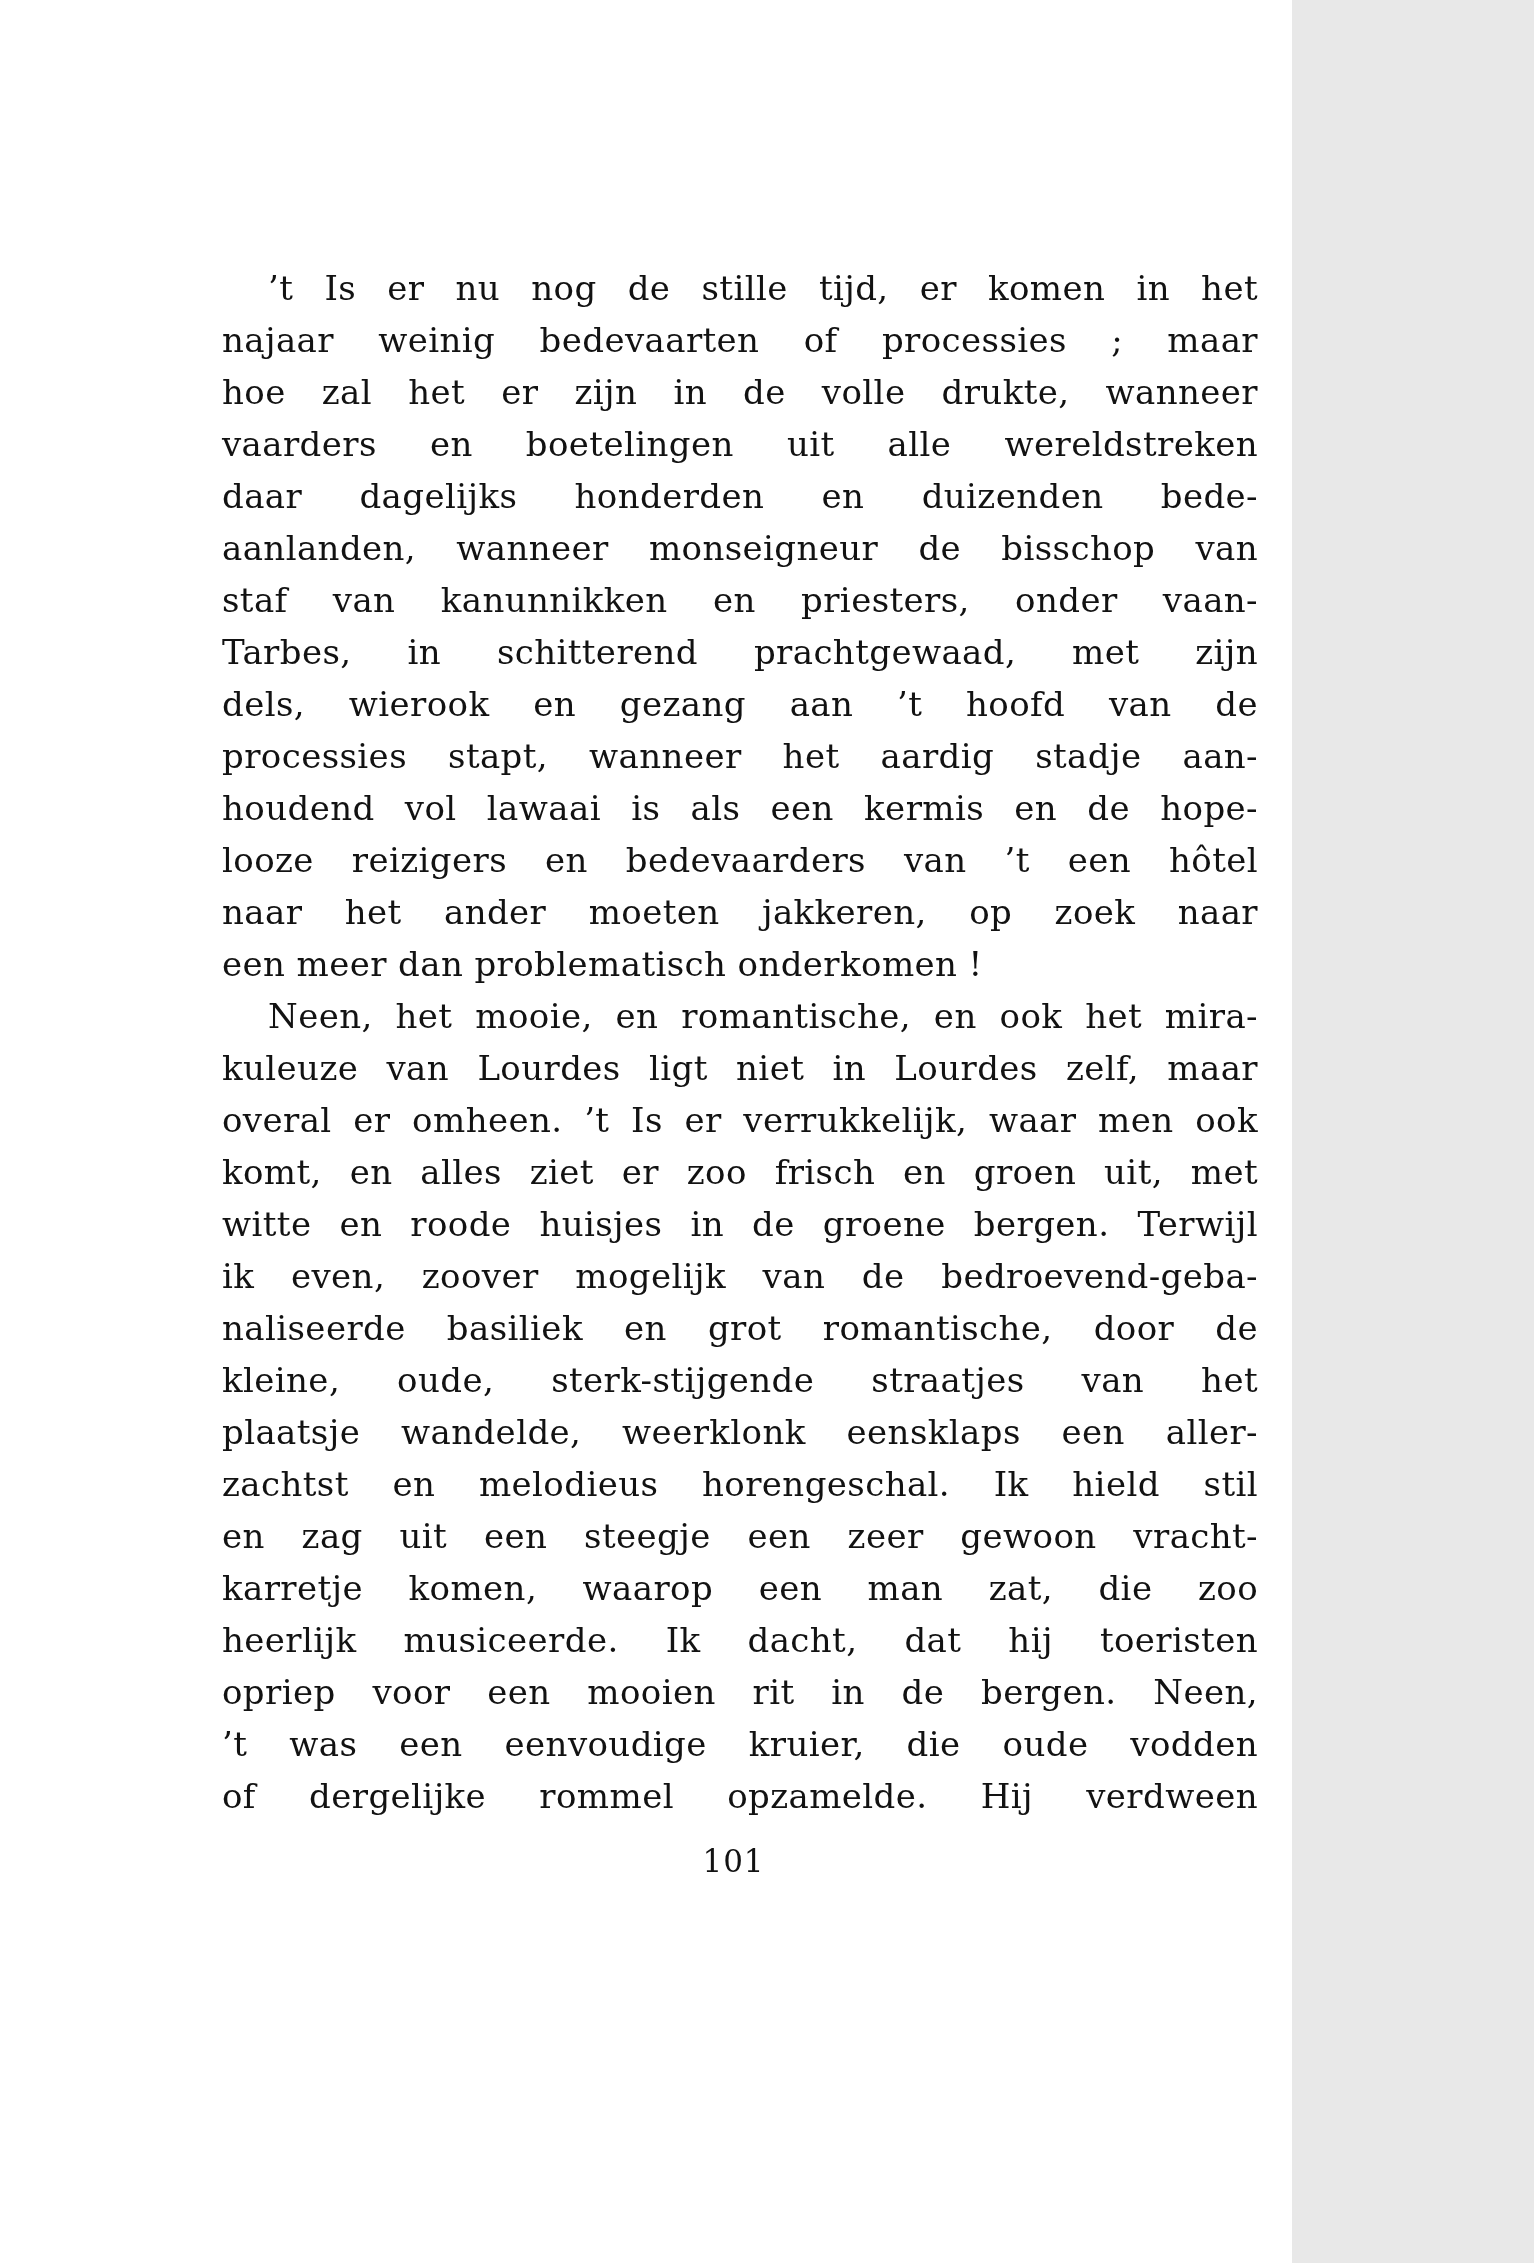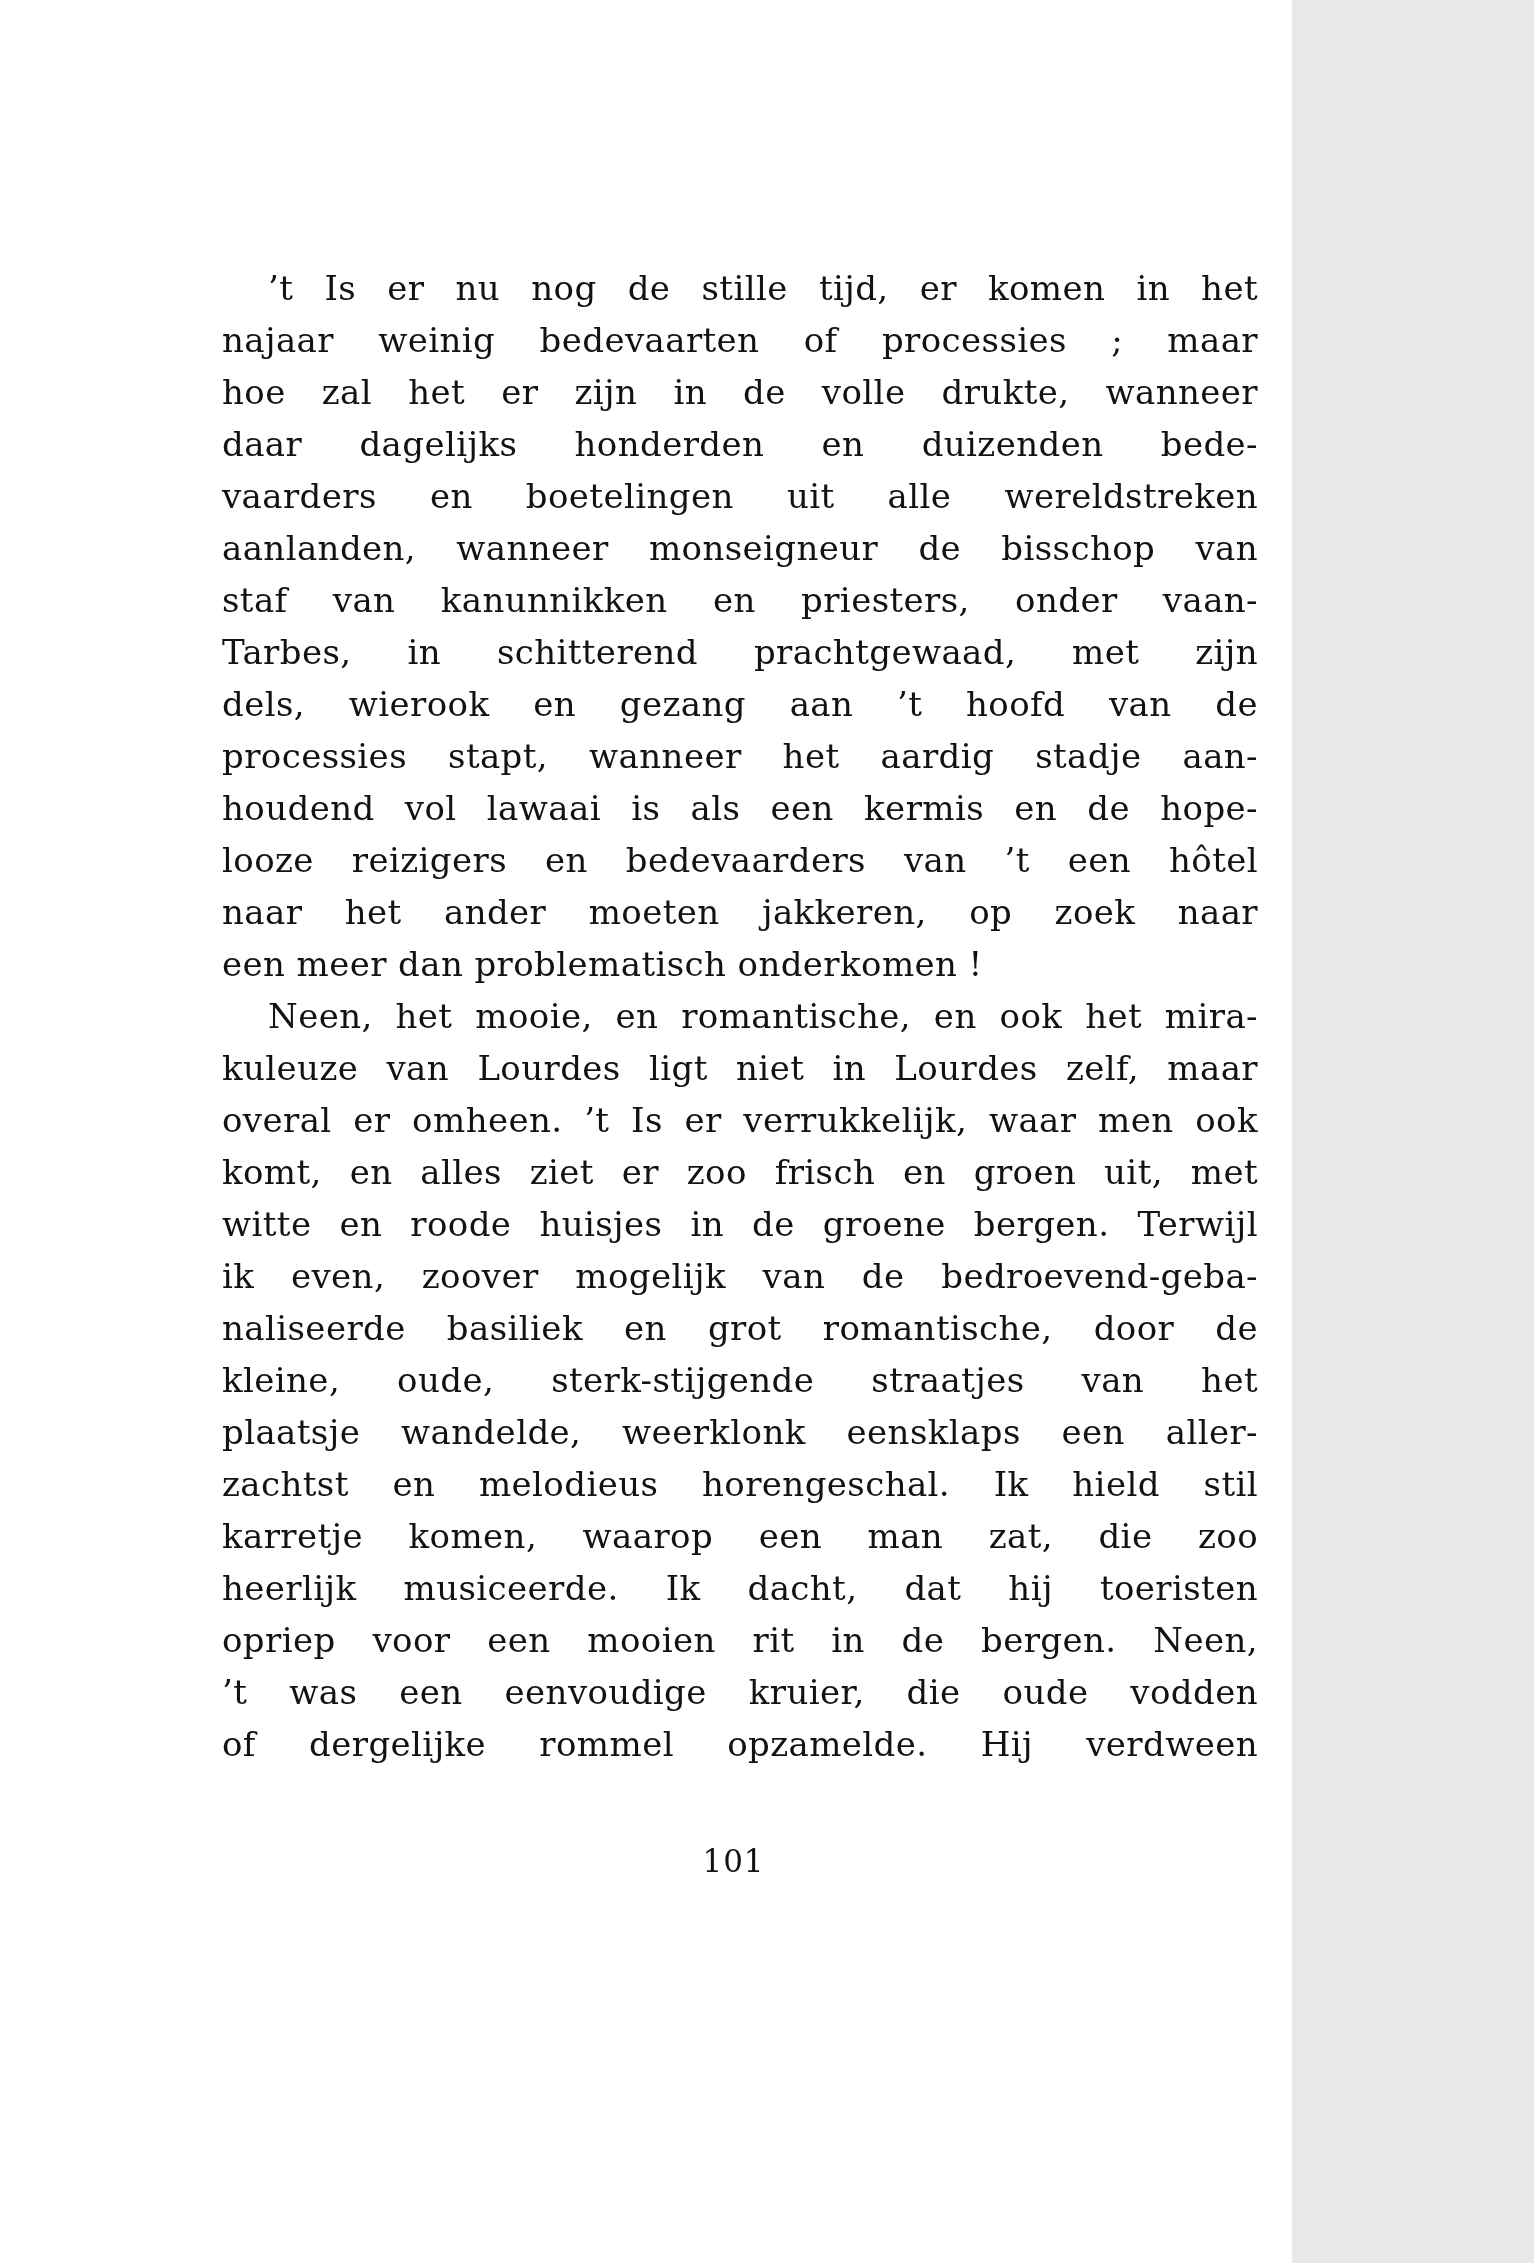--- a/index.html
+++ b/index.html
@@ -49,41 +49,42 @@
   }
 </style>
 </head>
 <body>
 
 <div class="page">
   <div class="text-block">
     <div class="line indent">’t Is er nu nog de stille tijd, er komen in het</div>
     <div class="line">najaar weinig bedevaarten of processies ; maar</div>
     <div class="line">hoe zal het er zijn in de volle drukte, wanneer</div>
+    <div class="line">vaarders en boetelingen uit alle wereldstreken</div>
     <div class="line">daar dagelijks honderden en duizenden bede-</div>
-    <div class="line">vaarders en boetelingen uit alle wereldstreken</div>
     <div class="line">aanlanden, wanneer monseigneur de bisschop van</div>
     <div class="line">staf van kanunnikken en priesters, onder vaan-</div>
     <div class="line">Tarbes, in schitterend prachtgewaad, met zijn</div>
     <div class="line">dels, wierook en gezang aan ’t hoofd van de</div>
     <div class="line">processies stapt, wanneer het aardig stadje aan-</div>
     <div class="line">houdend vol lawaai is als een kermis en de hope-</div>
     <div class="line">looze reizigers en bedevaarders van ’t een hôtel</div>
     <div class="line">naar het ander moeten jakkeren, op zoek naar</div>
     <div class="line endpara">een meer dan problematisch onderkomen !</div>
     <div class="line indent">Neen, het mooie, en romantische, en ook het mira-</div>
     <div class="line">kuleuze van Lourdes ligt niet in Lourdes zelf, maar</div>
     <div class="line">overal er omheen. ’t Is er verrukkelijk, waar men ook</div>
     <div class="line">komt, en alles ziet er zoo frisch en groen uit, met</div>
     <div class="line">witte en roode huisjes in de groene bergen. Terwijl</div>
     <div class="line">ik even, zoover mogelijk van de bedroevend-geba-</div>
     <div class="line">naliseerde basiliek en grot romantische, door de</div>
     <div class="line">kleine, oude, sterk-stijgende straatjes van het</div>
     <div class="line">plaatsje wandelde, weerklonk eensklaps een aller-</div>
     <div class="line">zachtst en melodieus horengeschal. Ik hield stil</div>
+    <div class="line">en zag uit een steegje een zeer gewoon vracht-</div>
     <div class="line">karretje komen, waarop een man zat, die zoo</div>
     <div class="line">heerlijk musiceerde. Ik dacht, dat hij toeristen</div>
     <div class="line">opriep voor een mooien rit in de bergen. Neen,</div>
     <div class="line">’t was een eenvoudige kruier, die oude vodden</div>
     <div class="line">of dergelijke rommel opzamelde. Hij verdween</div>
   </div>
 
   <div class="page-number">101</div>
 </div>
 

